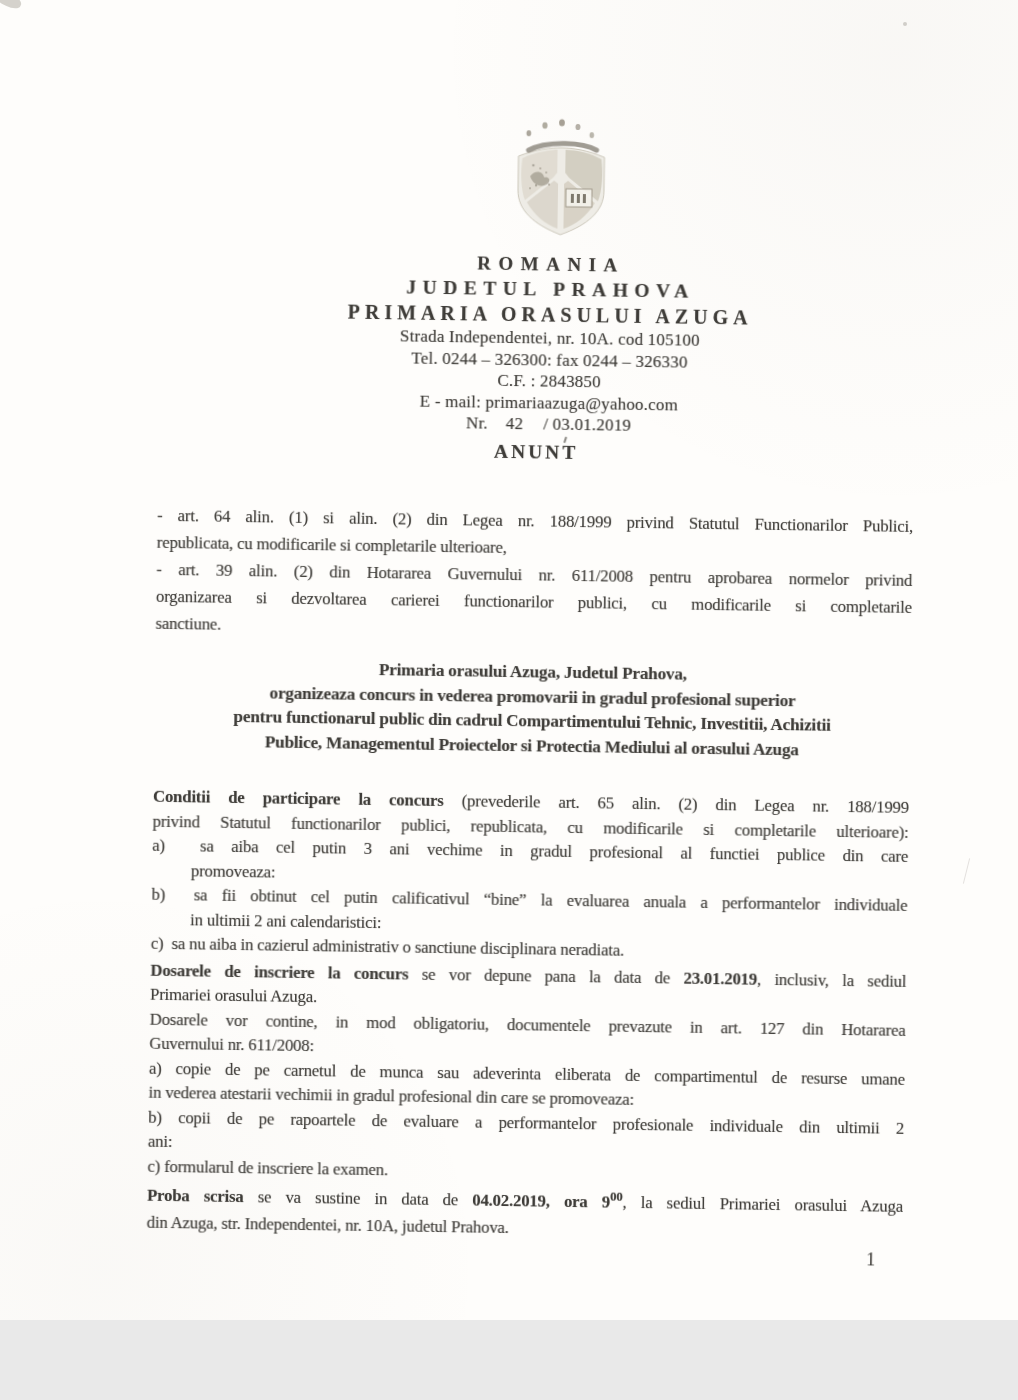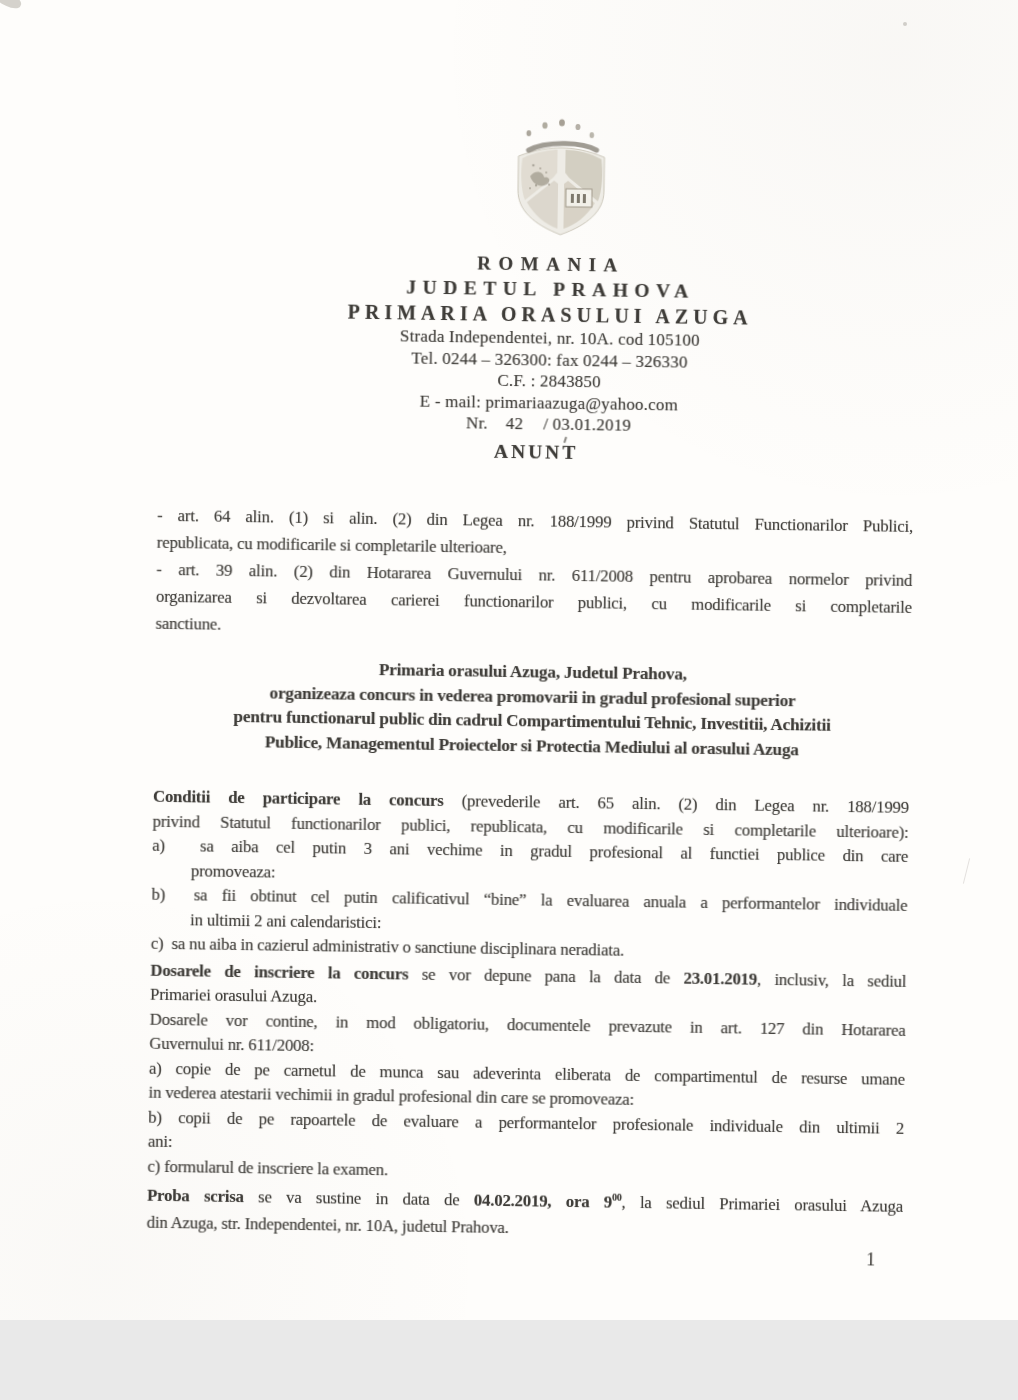--- a/index.html
+++ b/index.html
@@ -34,21 +34,21 @@
   .title::after{content:"";position:absolute;margin-left:-14px;margin-top:-5px;
          width:2px;height:6px;background:#5a5750;transform:rotate(18deg);opacity:.7;}
   
   .body{position:absolute;left:156px;top:511px;width:756px;
         font-size:16.8px;letter-spacing:-0.2px;}
   .tline{overflow:hidden;}
   .just{text-align:justify;text-align-last:justify;}
   .cntr{text-align:center;text-align-last:center;}
   .pad1{padding-left:39px;}
   .b{font-weight:bold;}
-  sup{font-size:10px;line-height:0;vertical-align:baseline;position:relative;top:-7px;font-family:Liberation Serif, serif;}
+  sup{font-size:13px;line-height:0;vertical-align:baseline;position:relative;top:-7px;font-family:Liberation Serif, serif;}
   .p-legal .tline{height:27px;}
   .p-announce{margin-top:16px;font-size:17.2px;}
   .p-announce .tline{height:24.5px;}
   .p-cond{margin-top:32px;}
   .p-cond .tline{height:24.5px;}
   .p-files{margin-top:2px;}
   .p-files .tline{height:24.5px;}
   .p-exam{margin-top:5px;}
   .p-exam .tline{height:27px;}
   .pageno{position:absolute;left:876px;top:1244px;font-size:18px;color:#45433f;}

